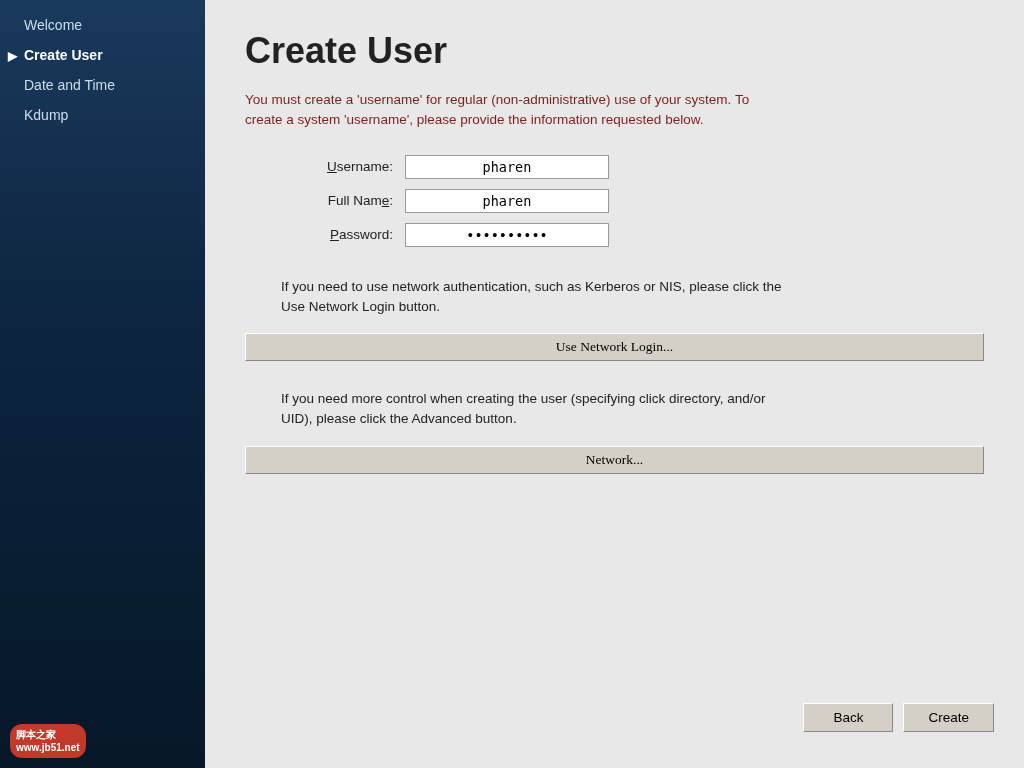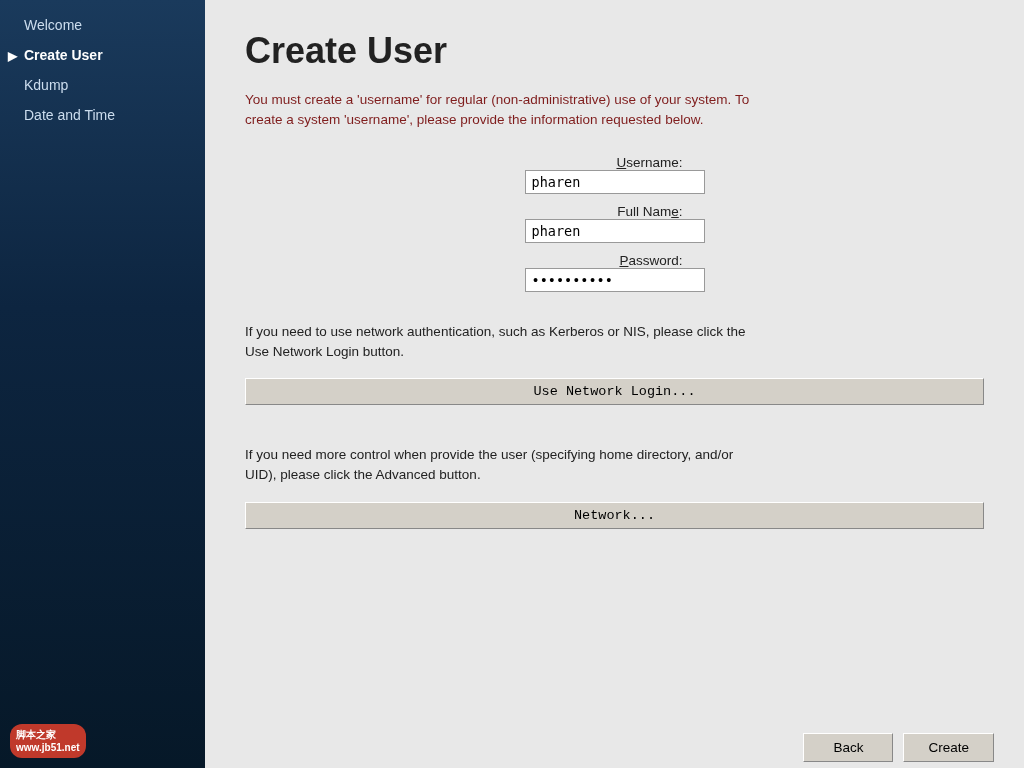--- a/index.html
+++ b/index.html
@@ -80,67 +80,68 @@
       color: #7f1d1d;
       margin-bottom: 24px;
       line-height: 1.5;
       max-width: 510px;
     }
 
     .form-row {
       display: flex;
       align-items: center;
       margin-bottom: 10px;
-      flex-direction: column;
     }
     .form-label {
       width: 160px;
       text-align: right;
       padding-right: 12px;
       font-size: 13.5px;
       color: #222;
     }
     .form-label u {
       text-decoration: underline;
     }
     .form-input {
-      width: 180px;
+      width: 204px;
       padding: 3px 6px;
       border: 1px solid #999;
       background: #fff;
       font-size: 13.5px;
       font-family: monospace;
+      text-align: center;
     }
 
     .note-text {
       font-size: 13.5px;
       color: #222;
       margin-top: 20px;
       margin-bottom: 16px;
       max-width: 510px;
       line-height: 1.5;
+      margin-left: 36px;
     }
 
     .action-button {
       padding: 5px 14px;
       background: #d4d0c8;
       border: 1px solid #888;
       border-top-color: #fff;
       border-left-color: #fff;
       font-size: 13.5px;
       cursor: pointer;
-      font-family: Liberation Mono, monospace;
+      font-family: Liberation Serif, serif;
       display: inline-block;
-      margin-bottom: 20px;
+      margin-bottom: 8px;
     }
 
     
     #bottom-bar {
       position: absolute;
-      bottom: 6px;
+      bottom: 36px;
       right: 30px;
       display: flex;
       gap: 10px;
     }
     .nav-button {
       padding: 6px 24px;
       background: #d4d0c8;
       border: 1px solid #888;
       border-top-color: #fff;
       border-left-color: #fff;
@@ -155,24 +156,24 @@
 
 <div id="sidebar">
   <div class="sidebar-item">
     <span>Welcome</span>
   </div>
   <div class="sidebar-item active">
     <span class="arrow">▶</span>
     <span>Create User</span>
   </div>
   <div class="sidebar-item">
+    <span>Date and Time</span>
+  </div>
+  <div class="sidebar-item">
     <span>Kdump</span>
-  </div>
-  <div class="sidebar-item">
-    <span>Date and Time</span>
   </div>
 
   <div class="sidebar-logo">
     <div class="sidebar-logo-box">
       <span>脚本之家</span><br>
       <span>www.jb51.net</span>
     </div>
   </div>
 </div>
 
@@ -196,21 +197,21 @@
     <input class="form-input" type="password" value="0123456789" style="">
   </div>
 
 
   <p class="note-text">If you need to use network authentication, such as Kerberos or NIS, please click the Use Network Login button.</p>
 
   <button class="action-button">
     <span>Use Network Login...</span>
   </button>
 
-  <p class="note-text">If you need more control when provide the user (specifying home directory, and/or UID), please click the Advanced button.</p>
+  <p class="note-text">If you need more control when creating the user (specifying click directory, and/or UID), please click the Advanced button.</p>
 
   <button class="action-button">
     <span>Network...</span>
   </button>
 
   <div id="bottom-bar">
     <button class="nav-button">
       <span>Back</span>
     </button>
     <button class="nav-button">

